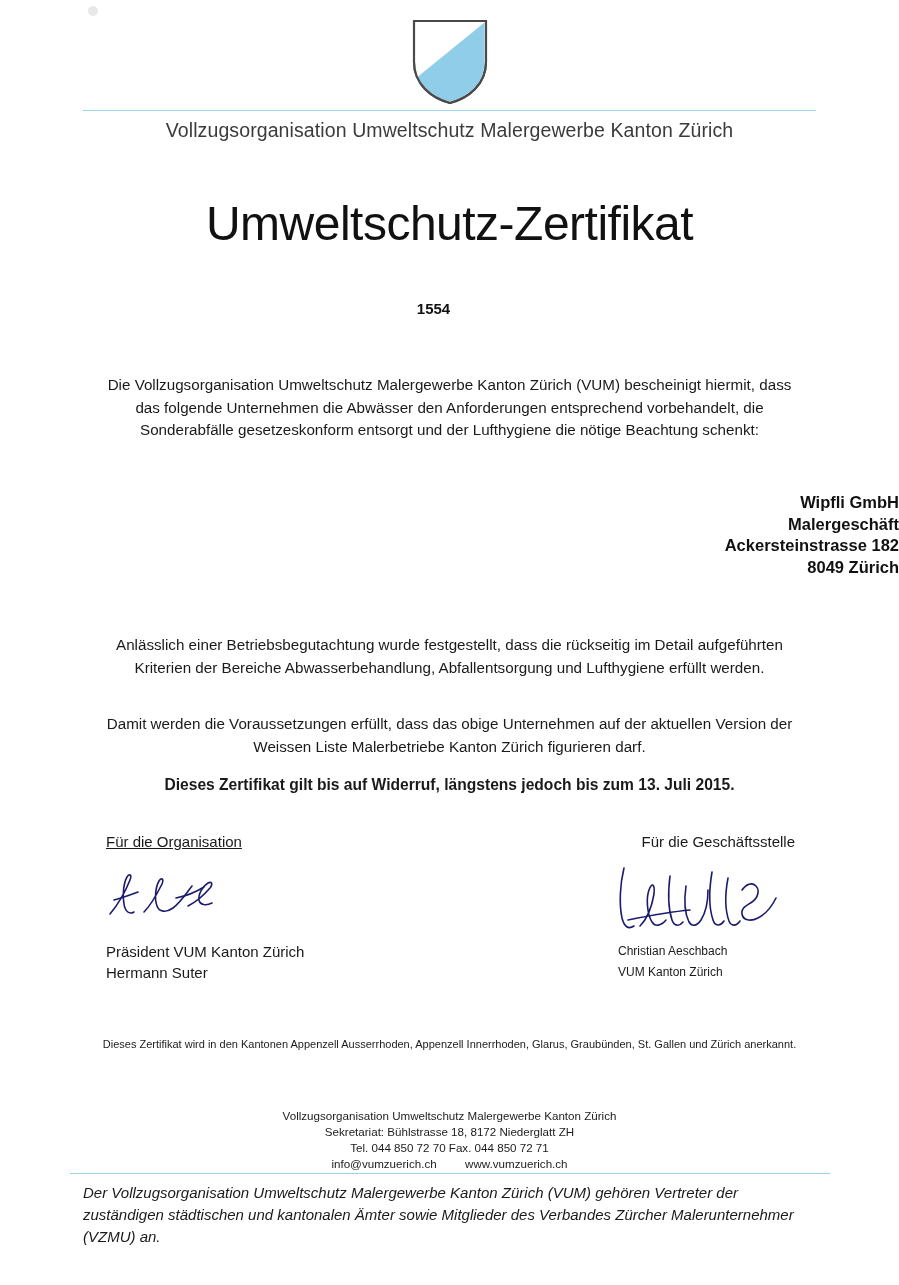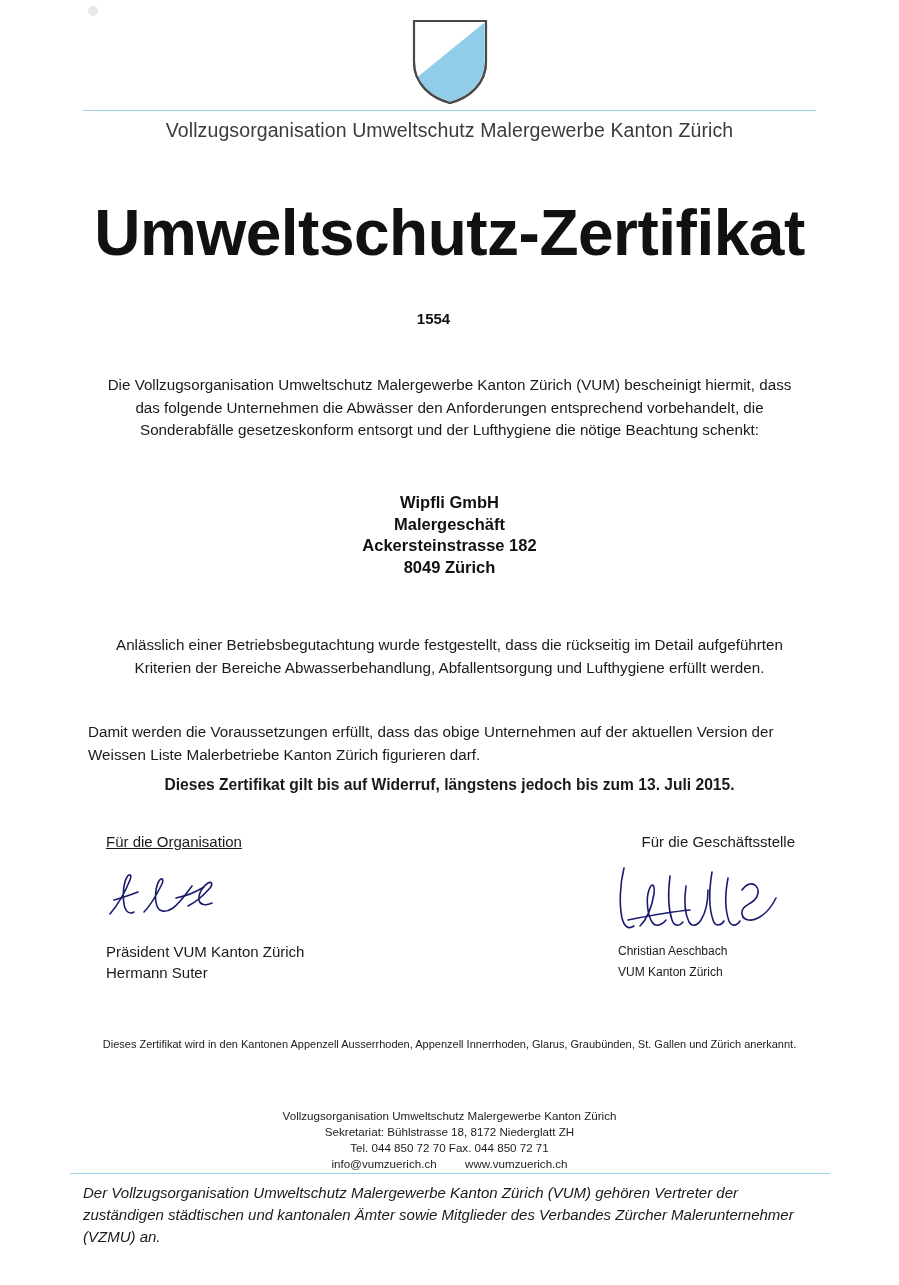--- a/index.html
+++ b/index.html
@@ -56,30 +56,30 @@
     letter-spacing: 0.1px;
   }
 
   
   .title {
     position: absolute;
     top: 196px;
     left: 0;
     width: 899px;
     text-align: center;
-    font-size: 64px;
-    font-weight: bold;
+    font-size: 48px;
+    font-weight: normal;
     letter-spacing: -0.5px;
     color: #111111;
   }
 
   
   .cert-number {
     position: absolute;
-    top: 310px;
+    top: 300px;
     left: 0;
     width: 867px;
     text-align: center;
     font-size: 15px;
     font-weight: bold;
     color: #111111;
   }
 
   
   .intro {
@@ -92,21 +92,21 @@
     line-height: 22.5px;
     color: #1a1a1a;
   }
 
   
   .company {
     position: absolute;
     top: 492px;
     left: 0;
     width: 899px;
-    text-align: center;
+    text-align: right;
     font-size: 16.5px;
     font-weight: bold;
     line-height: 21.5px;
     color: #111111;
   }
 
   
   .para-audit {
     position: absolute;
     top: 634px;
@@ -114,23 +114,23 @@
     width: 723px;
     text-align: center;
     font-size: 15.2px;
     line-height: 22.5px;
   }
   .para-list {
     position: absolute;
     top: 713px;
     left: 88px;
     width: 723px;
+    text-align: center;
     font-size: 15.2px;
     line-height: 22.5px;
-    margin-top: 8px;
   }
   .para-validity {
     position: absolute;
     top: 774px;
     left: 88px;
     width: 723px;
     text-align: center;
     font-size: 15.6px;
     font-weight: bold;
     line-height: 22px;

